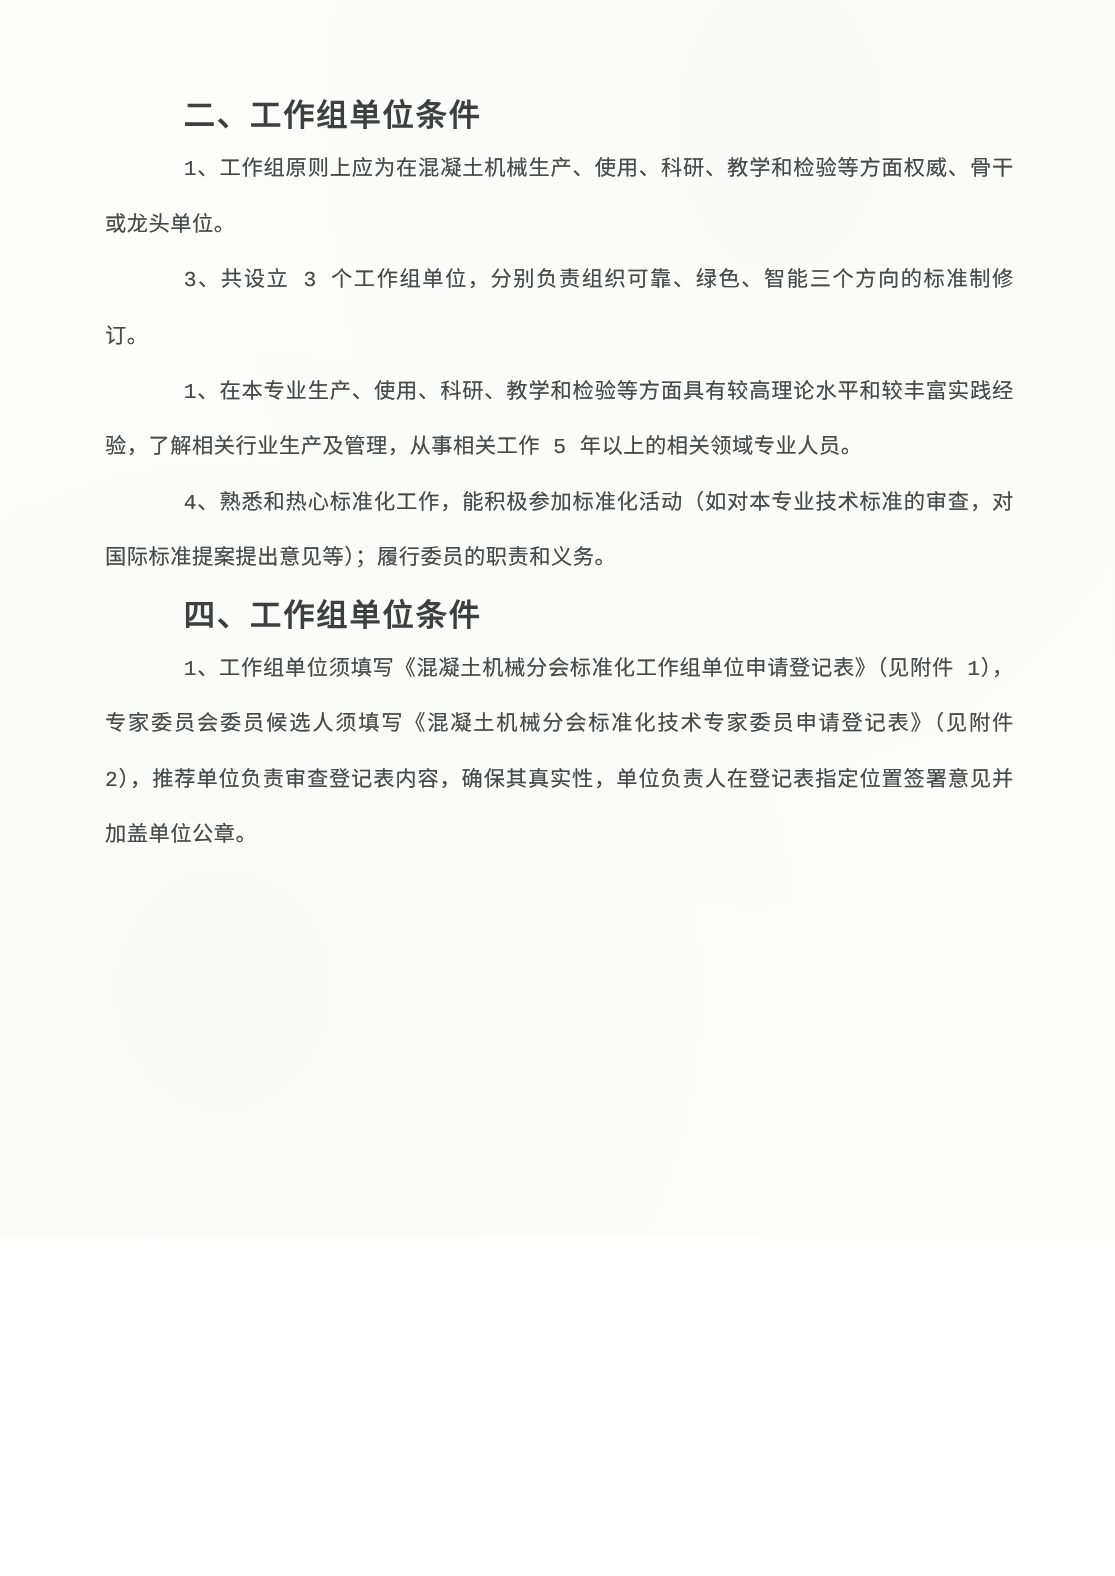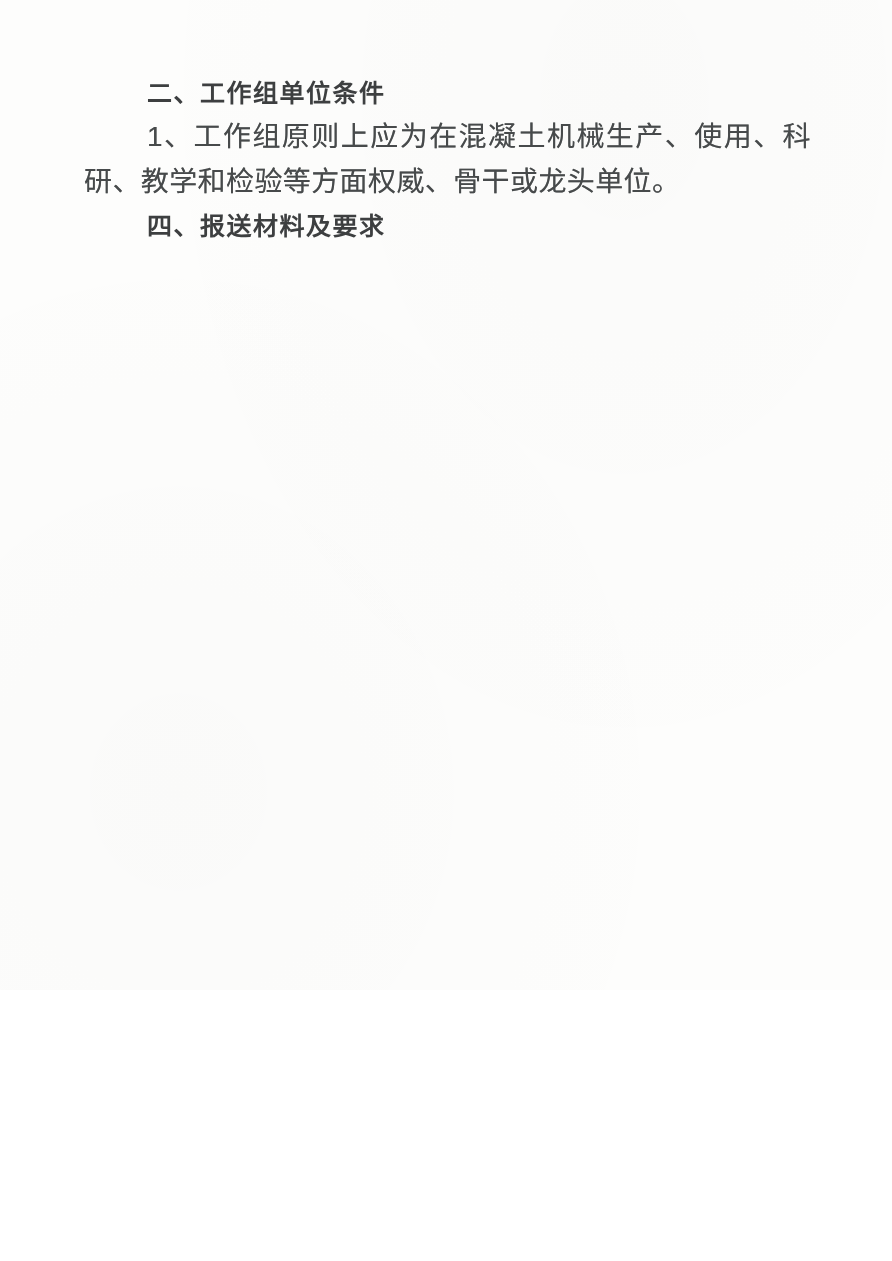--- a/index.html
+++ b/index.html
@@ -31,43 +31,47 @@
     font-family: "Liberation Sans", "DejaVu Sans", sans-serif;
     font-weight: 700;
     font-size: 25px;
     line-height: 44.4px;
     text-indent: 63px;
     color: #3d3f40;
     letter-spacing: 1.5px;
   }
   .body-paragraph {
     margin: 0;
-    font-family: Liberation Sans, sans-serif;
-    font-size: 28px;
+    font-family: Liberation Mono, monospace;
+    font-size: 17px;
     line-height: 44.4px;
     text-align: justify;
     text-indent: 63px;
     color: #474a4b;
     letter-spacing: 0.4px;
     
     text-shadow: 0 0 0.4px rgba(70,74,75,0.55);
   }
 </style>
 </head>
 <body>
 
 <div class="page">
   <div class="content">
 
     <section>
       <h2 class="section-heading">二、工作组单位条件</h2>
       <p class="body-paragraph">1、工作组原则上应为在混凝土机械生产、使用、科研、教学和检验等方面权威、骨干或龙头单位。</p>
+      <p class="body-paragraph">3、共设立 3 个工作组单位，分别负责组织可靠、绿色、智能三个方向的标准制修订。</p>
     </section>
 
     <section>
+      <p class="body-paragraph">1、在本专业生产、使用、科研、教学和检验等方面具有较高理论水平和较丰富实践经验，了解相关行业生产及管理，从事相关工作 5 年以上的相关领域专业人员。</p>
+      <p class="body-paragraph">4、熟悉和热心标准化工作，能积极参加标准化活动（如对本专业技术标准的审查，对国际标准提案提出意见等）；履行委员的职责和义务。</p>
     </section>
 
     <section>
-      <h2 class="section-heading">四、报送材料及要求</h2>
+      <h2 class="section-heading">四、工作组单位条件</h2>
+      <p class="body-paragraph">1、工作组单位须填写《混凝土机械分会标准化工作组单位申请登记表》（见附件 1），专家委员会委员候选人须填写《混凝土机械分会标准化技术专家委员申请登记表》（见附件 2），推荐单位负责审查登记表内容，确保其真实性，单位负责人在登记表指定位置签署意见并加盖单位公章。</p>
     </section>
 
   </div>
 </div>
 
 </body></html>

